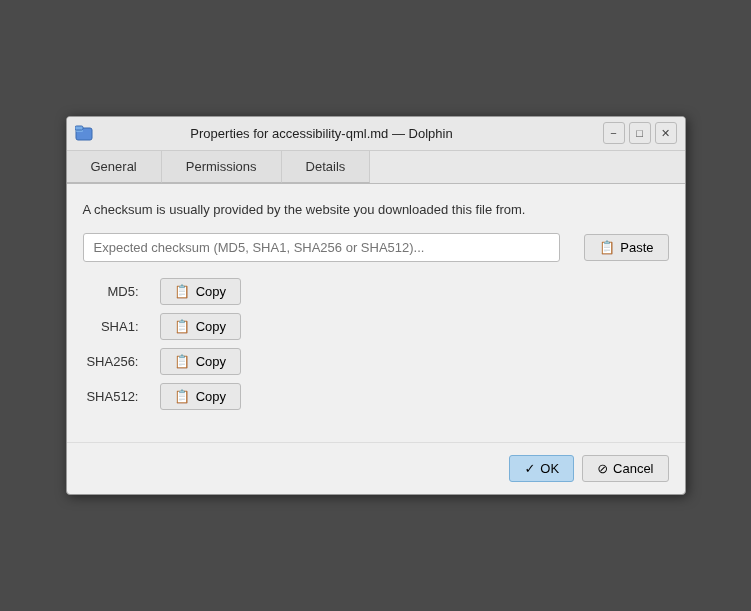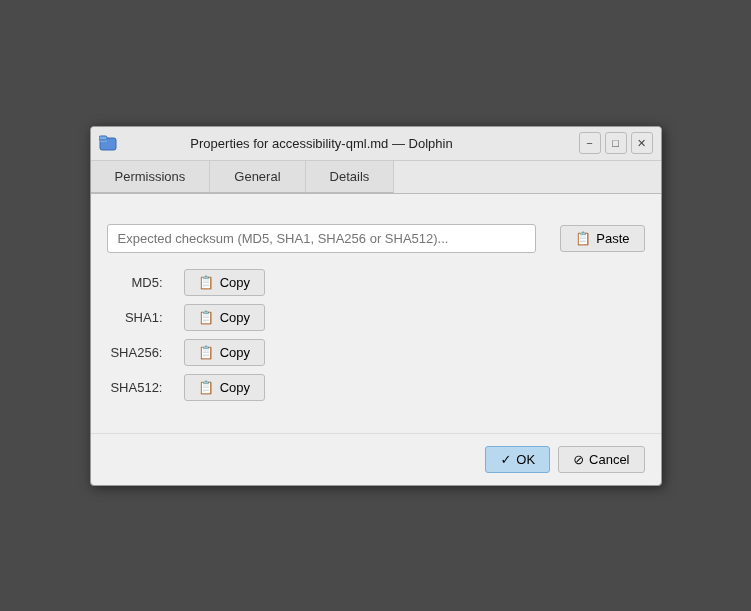--- a/index.html
+++ b/index.html
@@ -7,21 +7,21 @@
       background: #4a4a4a;
       display: flex;
       align-items: center;
       justify-content: center;
       width: 751px;
       height: 611px;
       font-family: "Segoe UI", Arial, sans-serif;
       font-size: 13px;
     }
     .window {
-      width: 572px;
+      width: 620px;
       background: #f0f0f0;
       border: 1px solid #999;
       border-radius: 4px;
       box-shadow: 2px 2px 12px rgba(0,0,0,0.5);
       overflow: hidden;
     }
     .titlebar {
       background: #e8e8e8;
       border-bottom: 1px solid #ccc;
       display: flex;
@@ -173,27 +173,28 @@
     </div>
     <div class="titlebar-title">Properties for accessibility-qml.md — Dolphin</div>
     <div class="titlebar-right">
       <button class="win-btn">−</button>
       <button class="win-btn">□</button>
       <button class="win-btn close">✕</button>
     </div>
   </div>
 
   <div class="tabs">
+    <div class="tab">General</div>
     <div class="tab">Permissions</div>
-    <div class="tab">General</div>
     <div class="tab">Details</div>
   </div>
 
   <div class="content">
     <div class="description">
+      <div>A checksum is usually provided by the website you downloaded this file from.</div>
     </div>
 
     <div class="checksum-input-row">
       <input class="checksum-input" type="text" value="" placeholder="Expected checksum (MD5, SHA1, SHA256 or SHA512)..." style="">
       <button class="paste-btn">
         <span>📋</span>
         <span>Paste</span>
       </button>
     </div>
 

